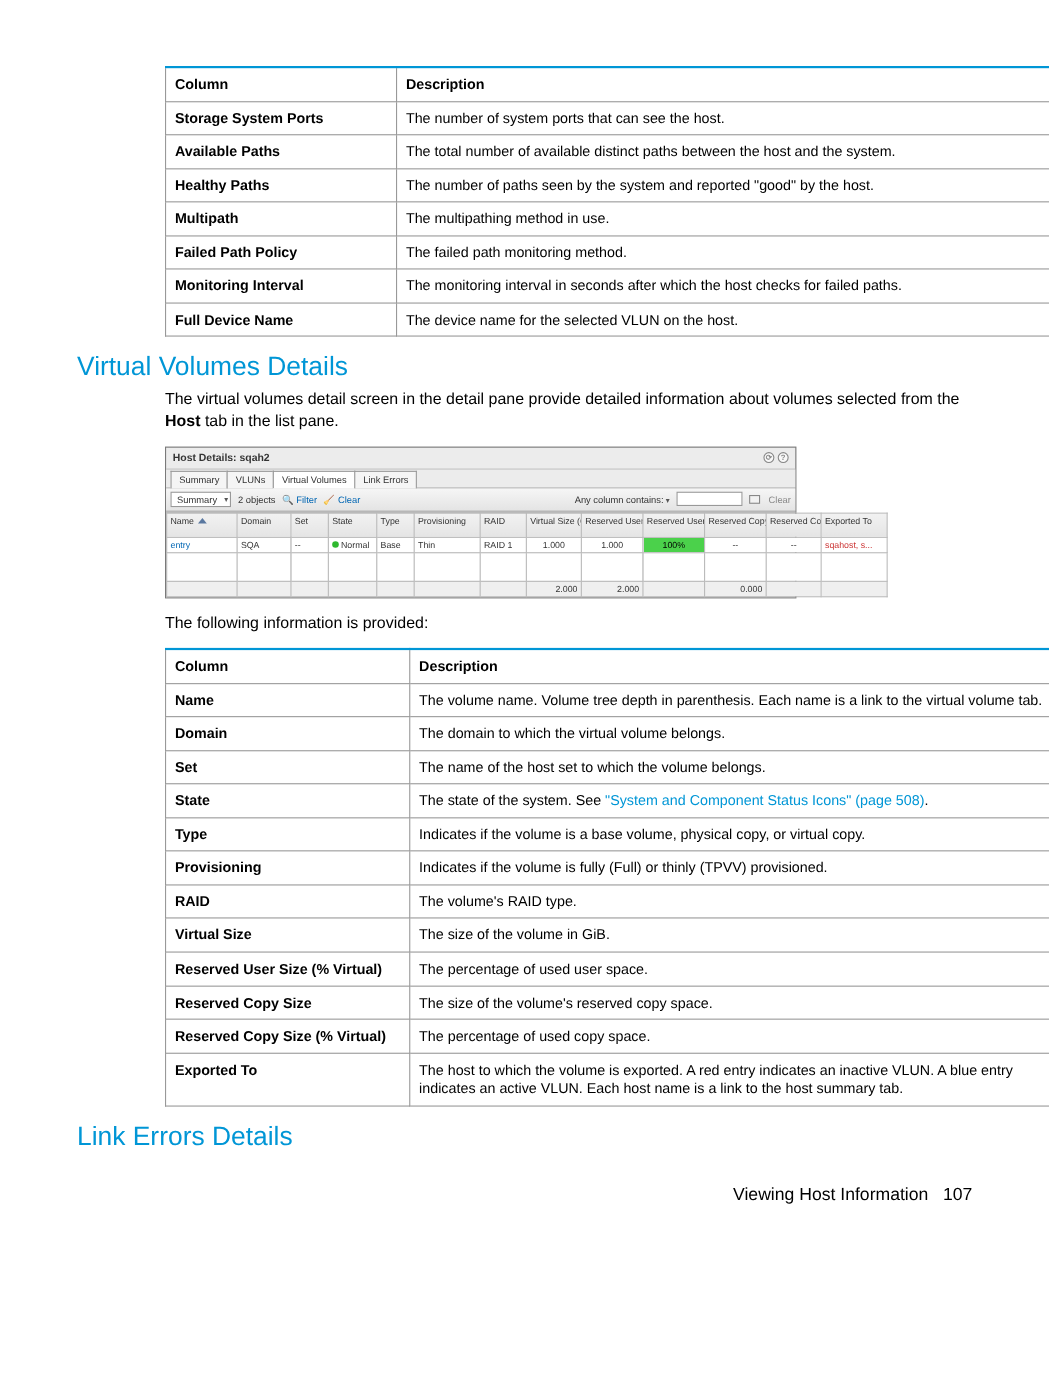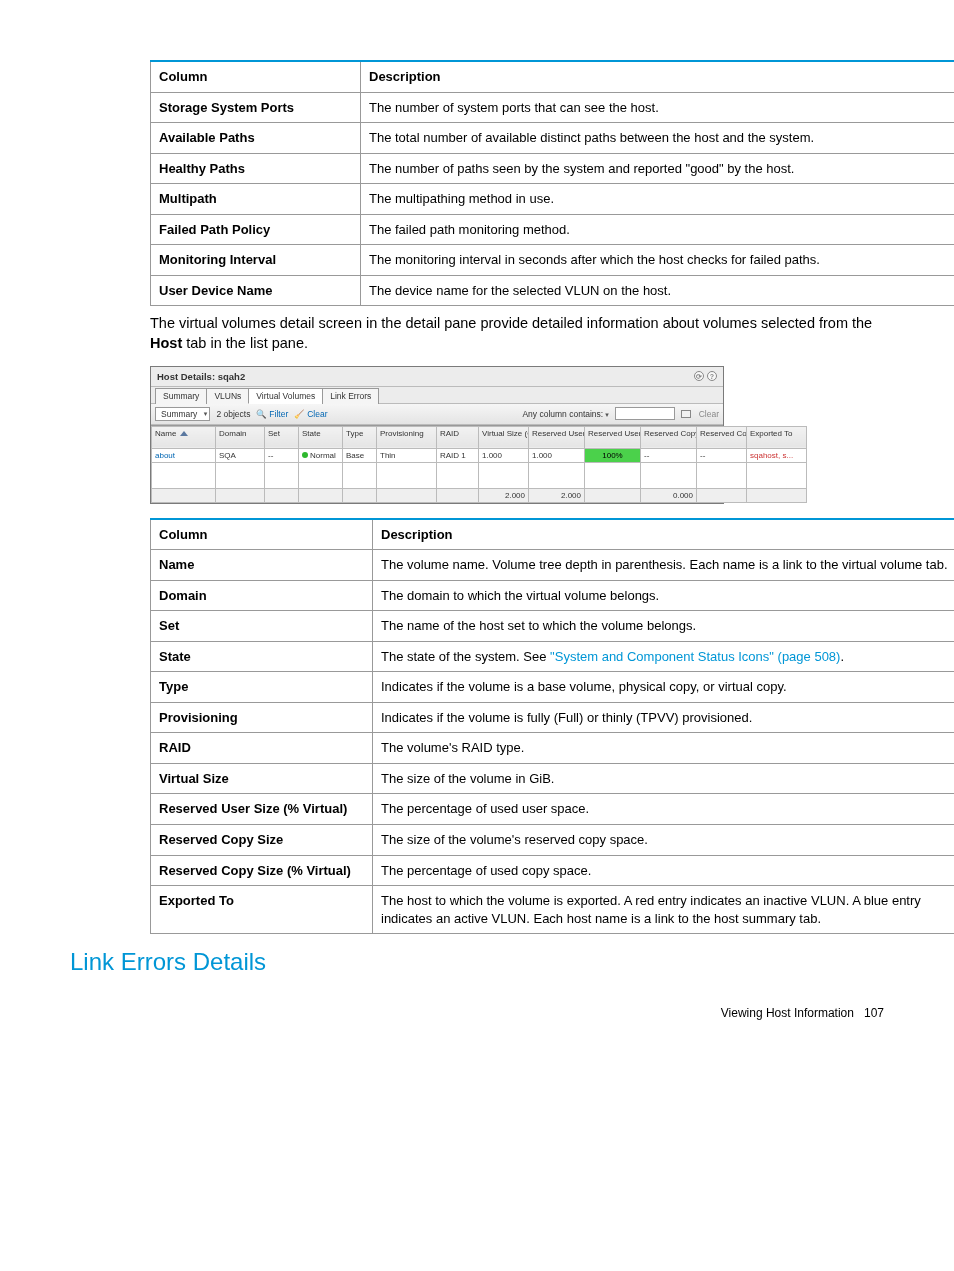--- a/index.html
+++ b/index.html
@@ -44,21 +44,21 @@
     font-size: 14.5px;
     line-height: 1.35;
     margin: 4px 0 12px 80px;
     max-width: 740px;
   }
   p.body .bold { font-weight: bold; }
   a.doclink { color: #0096d6; text-decoration: none; }
   .footer {
     position: relative;
     margin-top: 30px;
-    font-size: 12px;
+    font-size: 16px;
     text-align: right;
     padding-right: 0;
   }
   
   .ui-panel {
     width: 574px;
     margin-left: 80px;
     border: 1px solid #7a7a7a;
     background: #ececec;
     font-family: Tahoma, Arial, sans-serif;
@@ -144,21 +144,21 @@
     overflow: hidden;
     white-space: nowrap;
   }
   .ui-grid th {
     background: linear-gradient(#f2f2f2, #e5e5e5);
     font-weight: normal;
     vertical-align: top;
     height: 22px;
   }
   .ui-grid td { background: #fff; }
-  .ui-grid .numcell { text-align: left; }
+  .ui-grid .numcell { text-align: center; }
   .ui-grid .greenbar { background: #4bd14b; text-align: center; padding: 0 2px; color:#000; }
   .ui-grid .volname { color: #0066b3; }
   .ui-grid .exported-active { color: #0066b3; }
   .ui-grid .exported-inactive { color: #cc3333; }
   .ui-grid .state-dot {
     display: inline-block;
     width: 6px; height: 6px;
     background: #2eb82e;
     border-radius: 50%;
     margin-right: 2px;
@@ -233,26 +233,27 @@
         </tr>
         <tr>
           <td class="col1">Failed Path Policy</td>
           <td>The failed path monitoring method.</td>
         </tr>
         <tr>
           <td class="col1">Monitoring Interval</td>
           <td>The monitoring interval in seconds after which the host checks for failed paths.</td>
         </tr>
         <tr>
-          <td class="col1">User Device Name</td>
+          <td class="col1">Full Device Name</td>
           <td>The device name for the selected VLUN on the host.</td>
         </tr>
       </tbody>
   </table>
 
+  <h2 class="section">Virtual Volumes Details</h2>
   <p class="body">
     <span>The virtual volumes detail screen in the detail pane provide detailed information about volumes selected from the </span><span class="bold">Host</span><span> tab in the list pane.</span>
   </p>
 
   <div class="ui-panel">
     <div class="ui-title">
       <span>Host Details: sqah2</span>
       <span class="spacer"></span>
       <span class="circ-icon">⟳</span>
       <span class="circ-icon">?</span>
@@ -303,21 +304,21 @@
               <th>Virtual Size (GiB)</th>
               <th>Reserved User Size (GiB)</th>
               <th>Reserved User Size (% Virtual)</th>
               <th>Reserved Copy Size (GiB)</th>
               <th>Reserved Copy Size (% Virtual)</th>
               <th>Exported To</th>
             </tr>
           </thead>
         <tbody id="ui-body">
             <tr>
-              <td class="volname">about</td>
+              <td class="volname">entry</td>
               <td>SQA</td>
               <td>--</td>
               <td><span class="state-dot"></span>Normal</td>
               <td>Base</td>
               <td>Thin</td>
               <td>RAID 1</td>
               <td class="numcell">1.000</td>
               <td class="numcell">1.000</td>
               <td class="greenbar">100%</td>
               <td class="numcell">--</td>
@@ -352,20 +353,21 @@
               <td></td>
               <td>0.000</td>
               <td></td>
               <td></td>
             </tr>
           </tbody>
       </table>
     </div>
   </div>
 
+  <p class="body">The following information is provided:</p>
 
   <table class="doctable t2">
     <thead>
       <tr>
         <th class="col1">Column</th>
         <th>Description</th>
       </tr>
     </thead>
     <tbody id="t2body">
         <tr>

